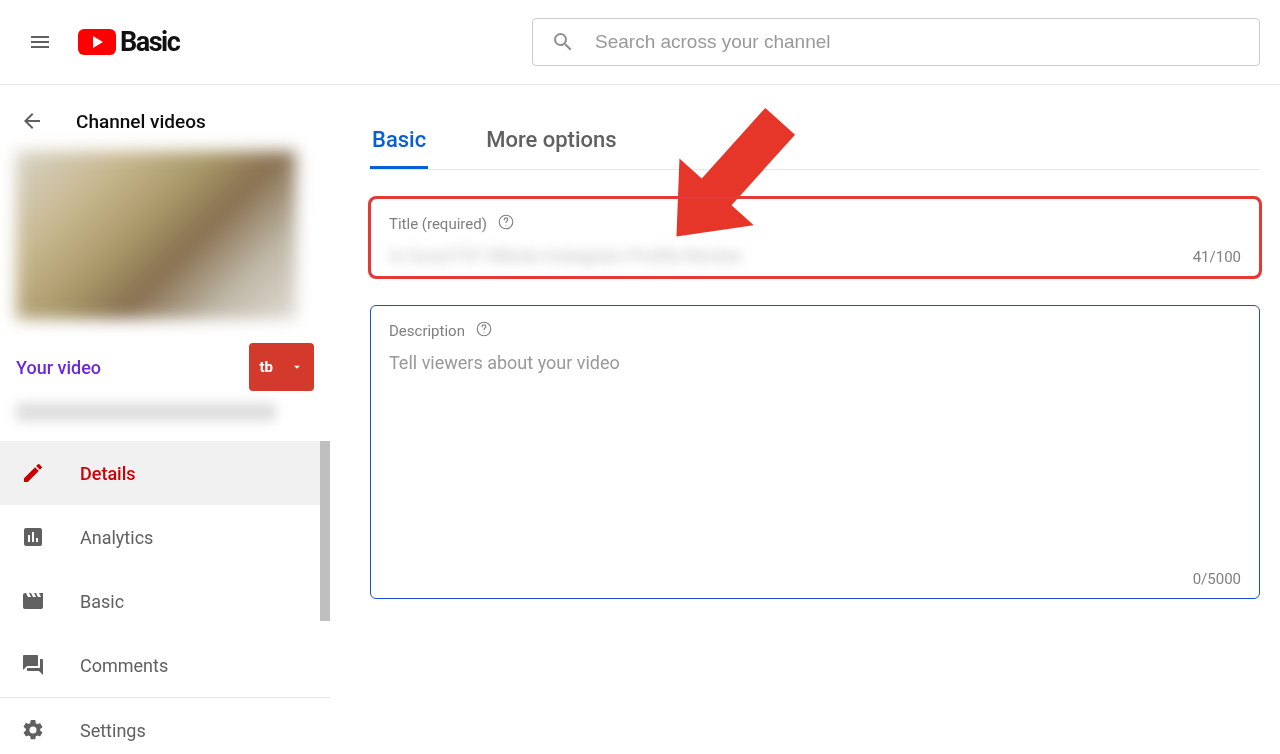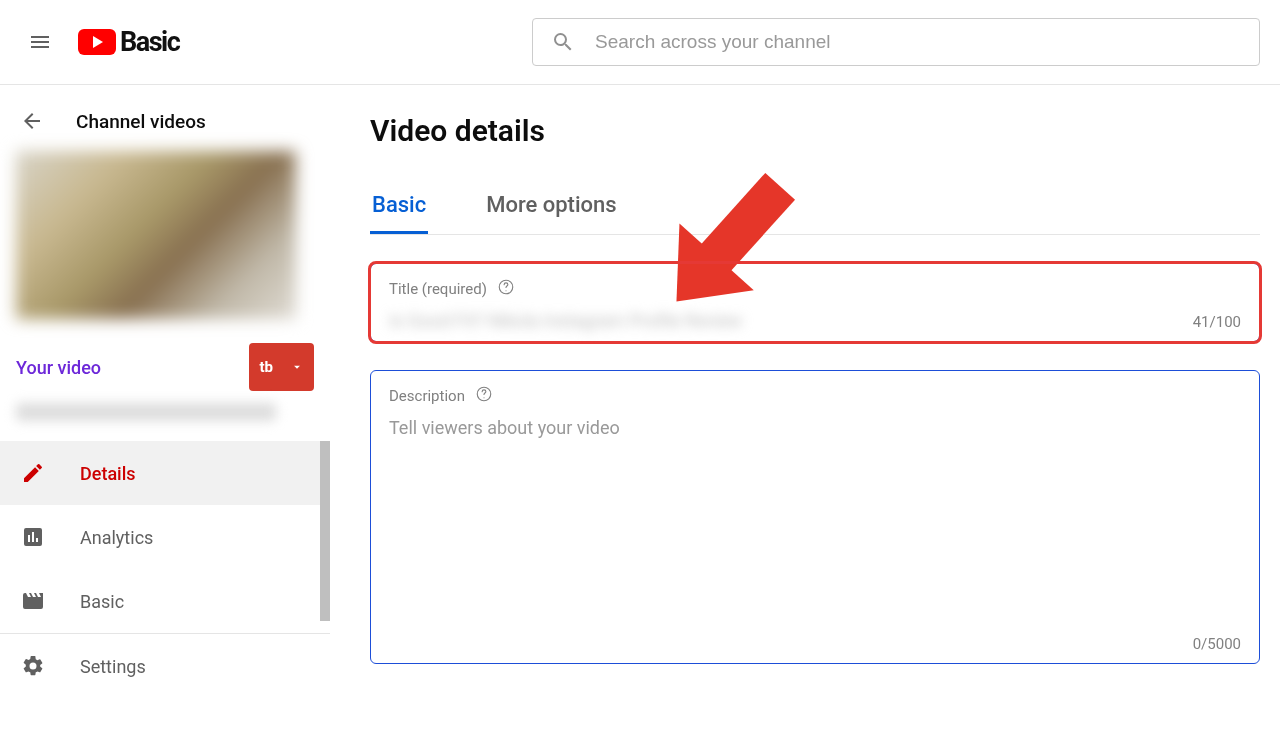--- a/index.html
+++ b/index.html
@@ -131,34 +131,41 @@
         <span class="nav-label">Analytics</span>
       </li>
       <li class="nav-item">
         <span class="nav-icon">
             <svg viewBox="0 0 24 24">
               <path d="M18 4l2 4h-3l-2-4h-2l2 4h-3l-2-4H8l2 4H7L5 4H4a2 2 0 00-2 2v12a2 2 0 002 2h16a2 2 0 002-2V4h-4z"></path>
             </svg>
           </span>
         <span class="nav-label">Basic</span>
       </li>
+      <li class="nav-item">
+        <span class="nav-icon">
+            <svg viewBox="0 0 24 24">
+              <path d="M21 6h-2v9H6v2a1 1 0 001 1h11l4 4V7a1 1 0 00-1-1zM17 12V3a1 1 0 00-1-1H3a1 1 0 00-1 1v14l4-4h10a1 1 0 001-1z"></path>
+            </svg>
+          </span>
+        <span class="nav-label">Comments</span>
+      </li>
       <div class="nav-divider"></div>
       <li class="nav-item">
         <span class="nav-icon">
             <svg viewBox="0 0 24 24">
               <path d="M19.14 12.94a7.07 7.07 0 000-1.88l2.03-1.58a.5.5 0 00.12-.64l-1.92-3.32a.5.5 0 00-.61-.22l-2.39.96a7.03 7.03 0 00-1.63-.94l-.36-2.54A.5.5 0 0013.9 2h-3.8a.5.5 0 00-.49.42l-.36 2.54c-.58.24-1.13.55-1.63.94l-2.39-.96a.5.5 0 00-.61.22L2.7 8.48a.5.5 0 00.12.64l2.03 1.58a7.07 7.07 0 000 1.88L2.82 14.16a.5.5 0 00-.12.64l1.92 3.32c.14.24.43.34.61.22l2.39-.96c.5.39 1.05.7 1.63.94l.36 2.54a.5.5 0 00.49.42h3.8a.5.5 0 00.49-.42l.36-2.54c.58-.24 1.13-.55 1.63-.94l2.39.96c.24.1.5 0 .61-.22l1.92-3.32a.5.5 0 00-.12-.64l-2.03-1.58zM12 15.5A3.5 3.5 0 1112 8.5a3.5 3.5 0 010 7z"></path>
             </svg>
           </span>
         <span class="nav-label">Settings</span>
       </li>
     </ul>
   </div>
 
   <div class="content">
-    <h1 class="page-title">Video details</h1>
 
     <div class="tabs" style="position:relative;">
       <div class="tab active">Basic</div>
       <div class="tab">More options</div>
 
       <div class="red-arrow">
         <svg viewBox="0 0 200 180">
           <g transform="rotate(42 100 90)">
             <rect x="80" y="15" width="40" height="100" fill="#e53629"></rect>
             <polygon points="100,170 50,110 150,110" fill="#e53629"></polygon>

